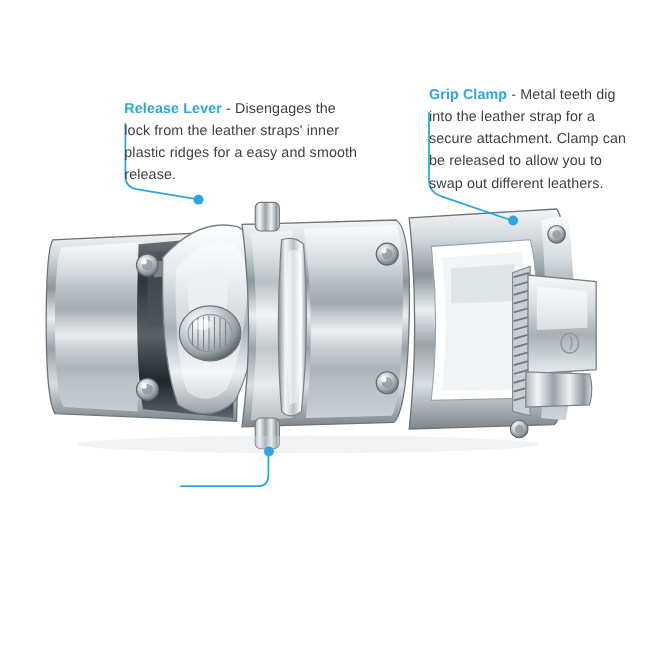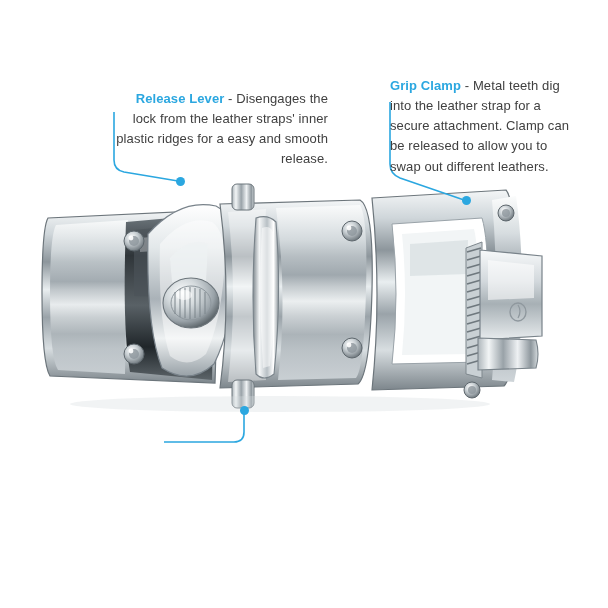--- a/index.html
+++ b/index.html
@@ -30,21 +30,21 @@
     margin-top: 44px;
   }
   .callout .title {
     color: #2ba7e0;
     font-weight: bold;
   }
   .callout .body {
     color: #404040;
   }
 
-  #callout-release-lever { left: 113px; top: 45px; width: 215px; text-align: right; }
+  #callout-release-lever { left: 113px; top: 45px; width: 215px; }
   #callout-grip-clamp    { left: 390px; top: 32px; width: 180px; }
   #callout-locking-prong { left: 162px; top: 443px; width: 210px; }
 
   
   .leader {
     position: absolute;
     pointer-events: none;
   }
   .dot {
     position: absolute;

